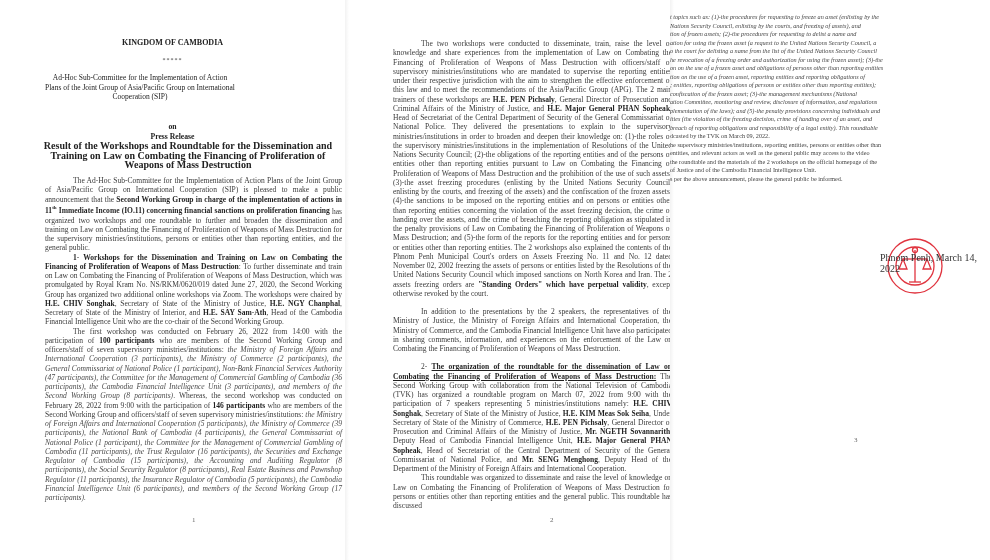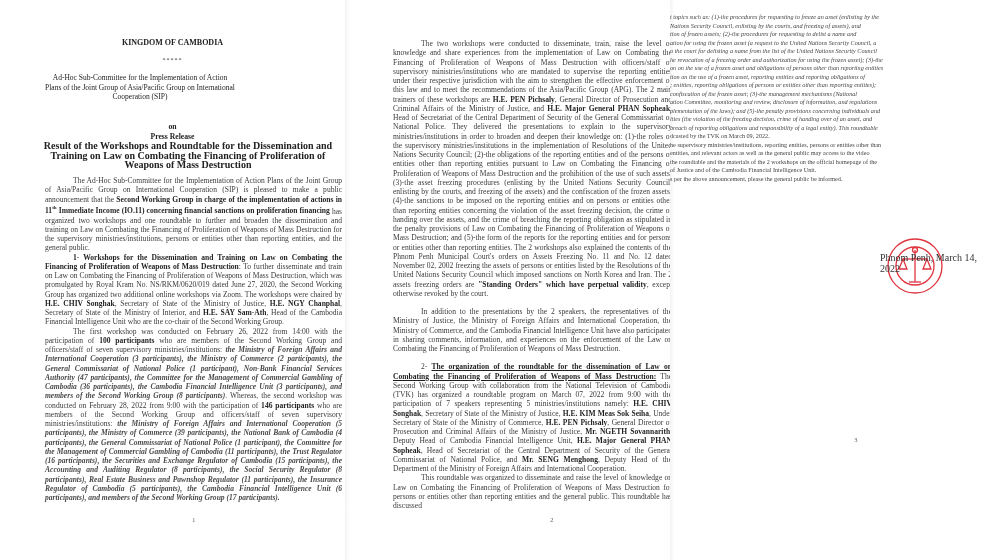--- a/index.html
+++ b/index.html
@@ -16,21 +16,21 @@
   #page2 .col { left: 48px; width: 279px; }
   .hdr-country { position: absolute; left: 0; width: 345px; top: 38px; text-align: center; font-weight: bold; font-size: 8px; color: #222; }
   .hdr-motto { position: absolute; left: 0; width: 345px; top: 48px; text-align: center; font-size: 7.5px; }
   .hdr-stars { position: absolute; left: 0; width: 345px; top: 57px; text-align: center; font-size: 6px; letter-spacing: 1px; }
   .hdr-committee { position: absolute; left: 45px; width: 190px; top: 73px; text-align: center; font-weight: normal; font-size: 7.5px; line-height: 9.5px; color: #222; }
   .pr-title { position: absolute; left: 0; width: 345px; top: 122px; text-align: center; font-weight: bold; font-size: 7.7px; line-height: 9.5px; color: #222; }
   .pr-subtitle { position: absolute; left: 38px; width: 300px; top: 141px; text-align: center; font-weight: bold; font-size: 10px; line-height: 9.5px; color: #222; }
   p { margin: 0; }
   .indent { text-indent: 28px; }
   b { color: #1f1f1f; }
-  i { color: #4a4a4a; font-weight: bold; }
+  i { color: #4a4a4a; }
   .u { text-decoration: underline; }
   .pagenum { position: absolute; font-size: 7px; color: #666; }
   #p3-text { position: absolute; left: 0; top: 13px; width: 312px; font-size: 6.2px; line-height: 8.5px; text-align: justify; color: #444; white-space: nowrap; overflow: hidden; }
   #p3-text .l { display: block; overflow: hidden; }
   .sig-place { position: absolute; left: 210px; top: 252px; font-size: 10px; color: #333; }
   .stamp { position: absolute; left: 215px; top: 236px; width: 60px; height: 60px; }
   .shade { position: absolute; top: 0; height: 560px; width: 4px; background: linear-gradient(to right, rgba(0,0,0,0.05), rgba(0,0,0,0)); }
 </style>
 </head>
 <body>

